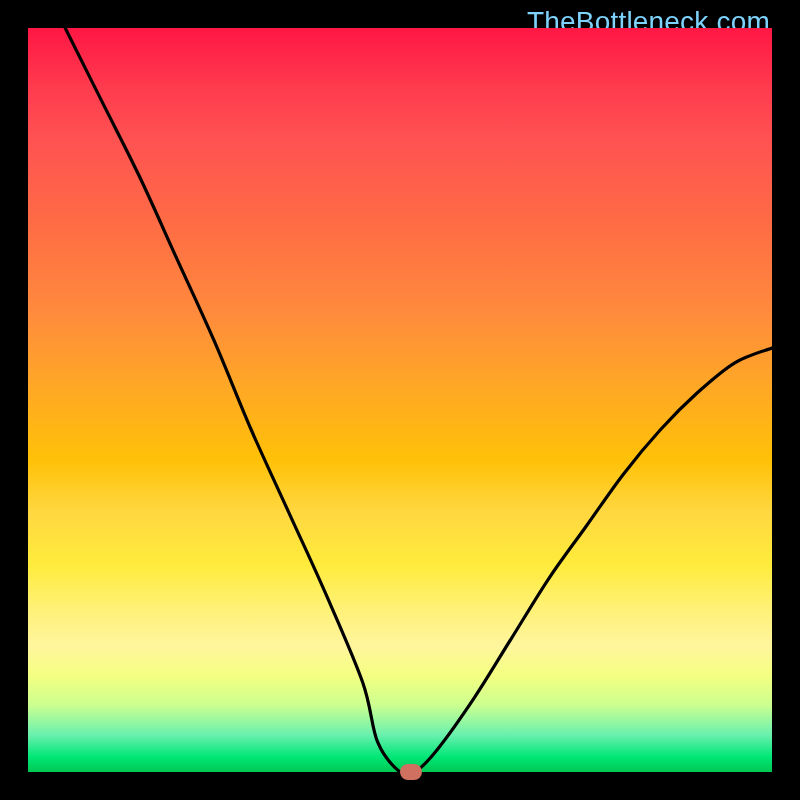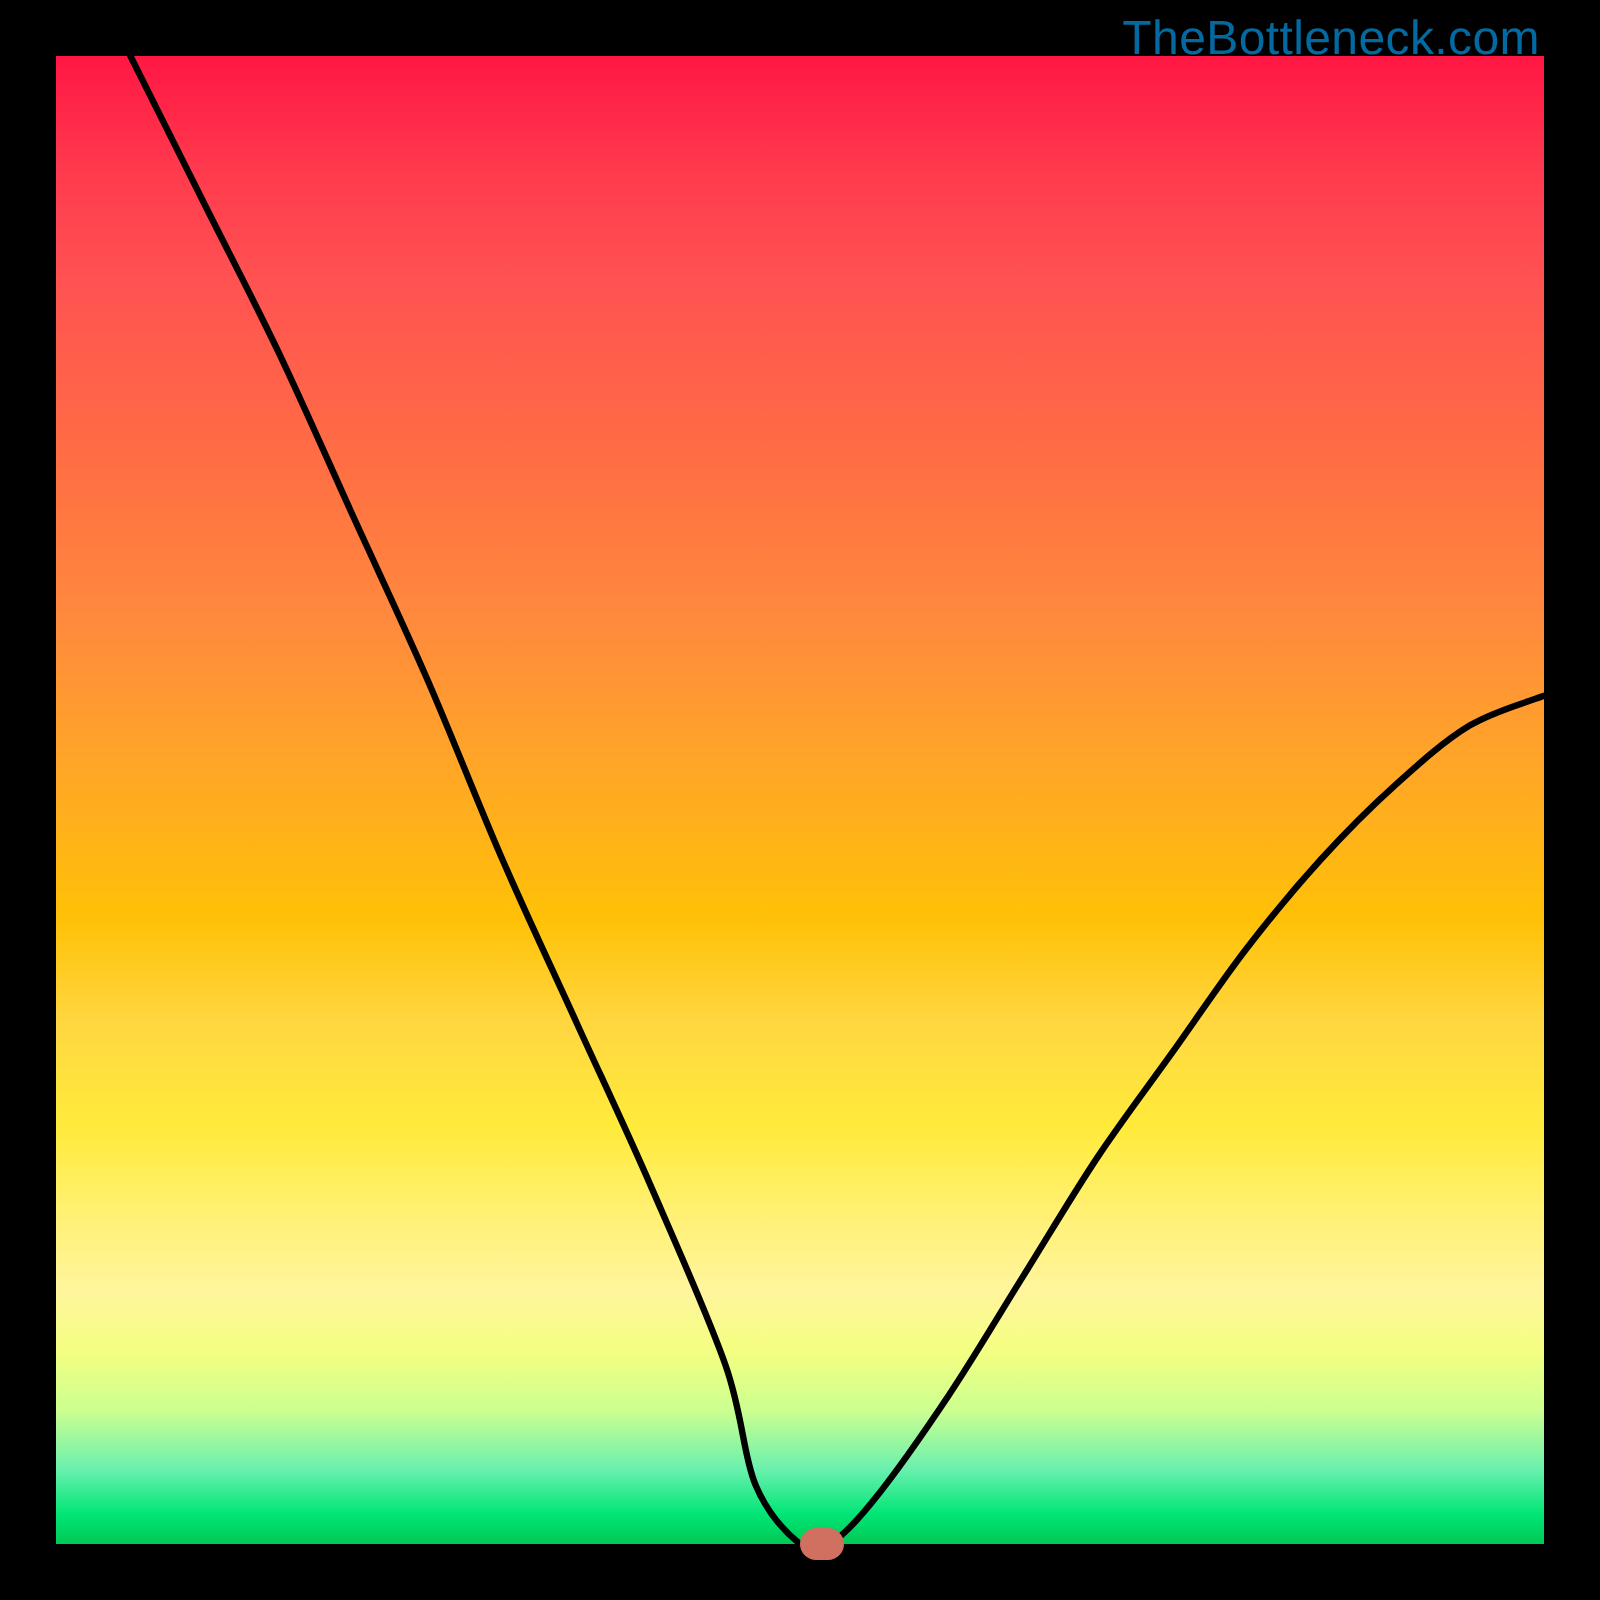--- a/index.html
+++ b/index.html
@@ -32,23 +32,23 @@
       #ccff90 91%,
       #69f0ae 95%,
       #00e676 98%,
       #00c853 100%);
   }
   .attribution {
     position: absolute;
     top: 6px;
     right: 30px;
     font-family: Arial, Helvetica, sans-serif;
-    font-size: 24px;
+    font-size: 28px;
     font-weight: 500;
-    color: #0369a1;
+    color: #7dd3fc;
     letter-spacing: 0.2px;
   }
   .marker {
     position: absolute;
     width: 22px;
     height: 16px;
     background: #d07060;
     border-radius: 8px;
     transform: translate(-50%, -50%);
   }

